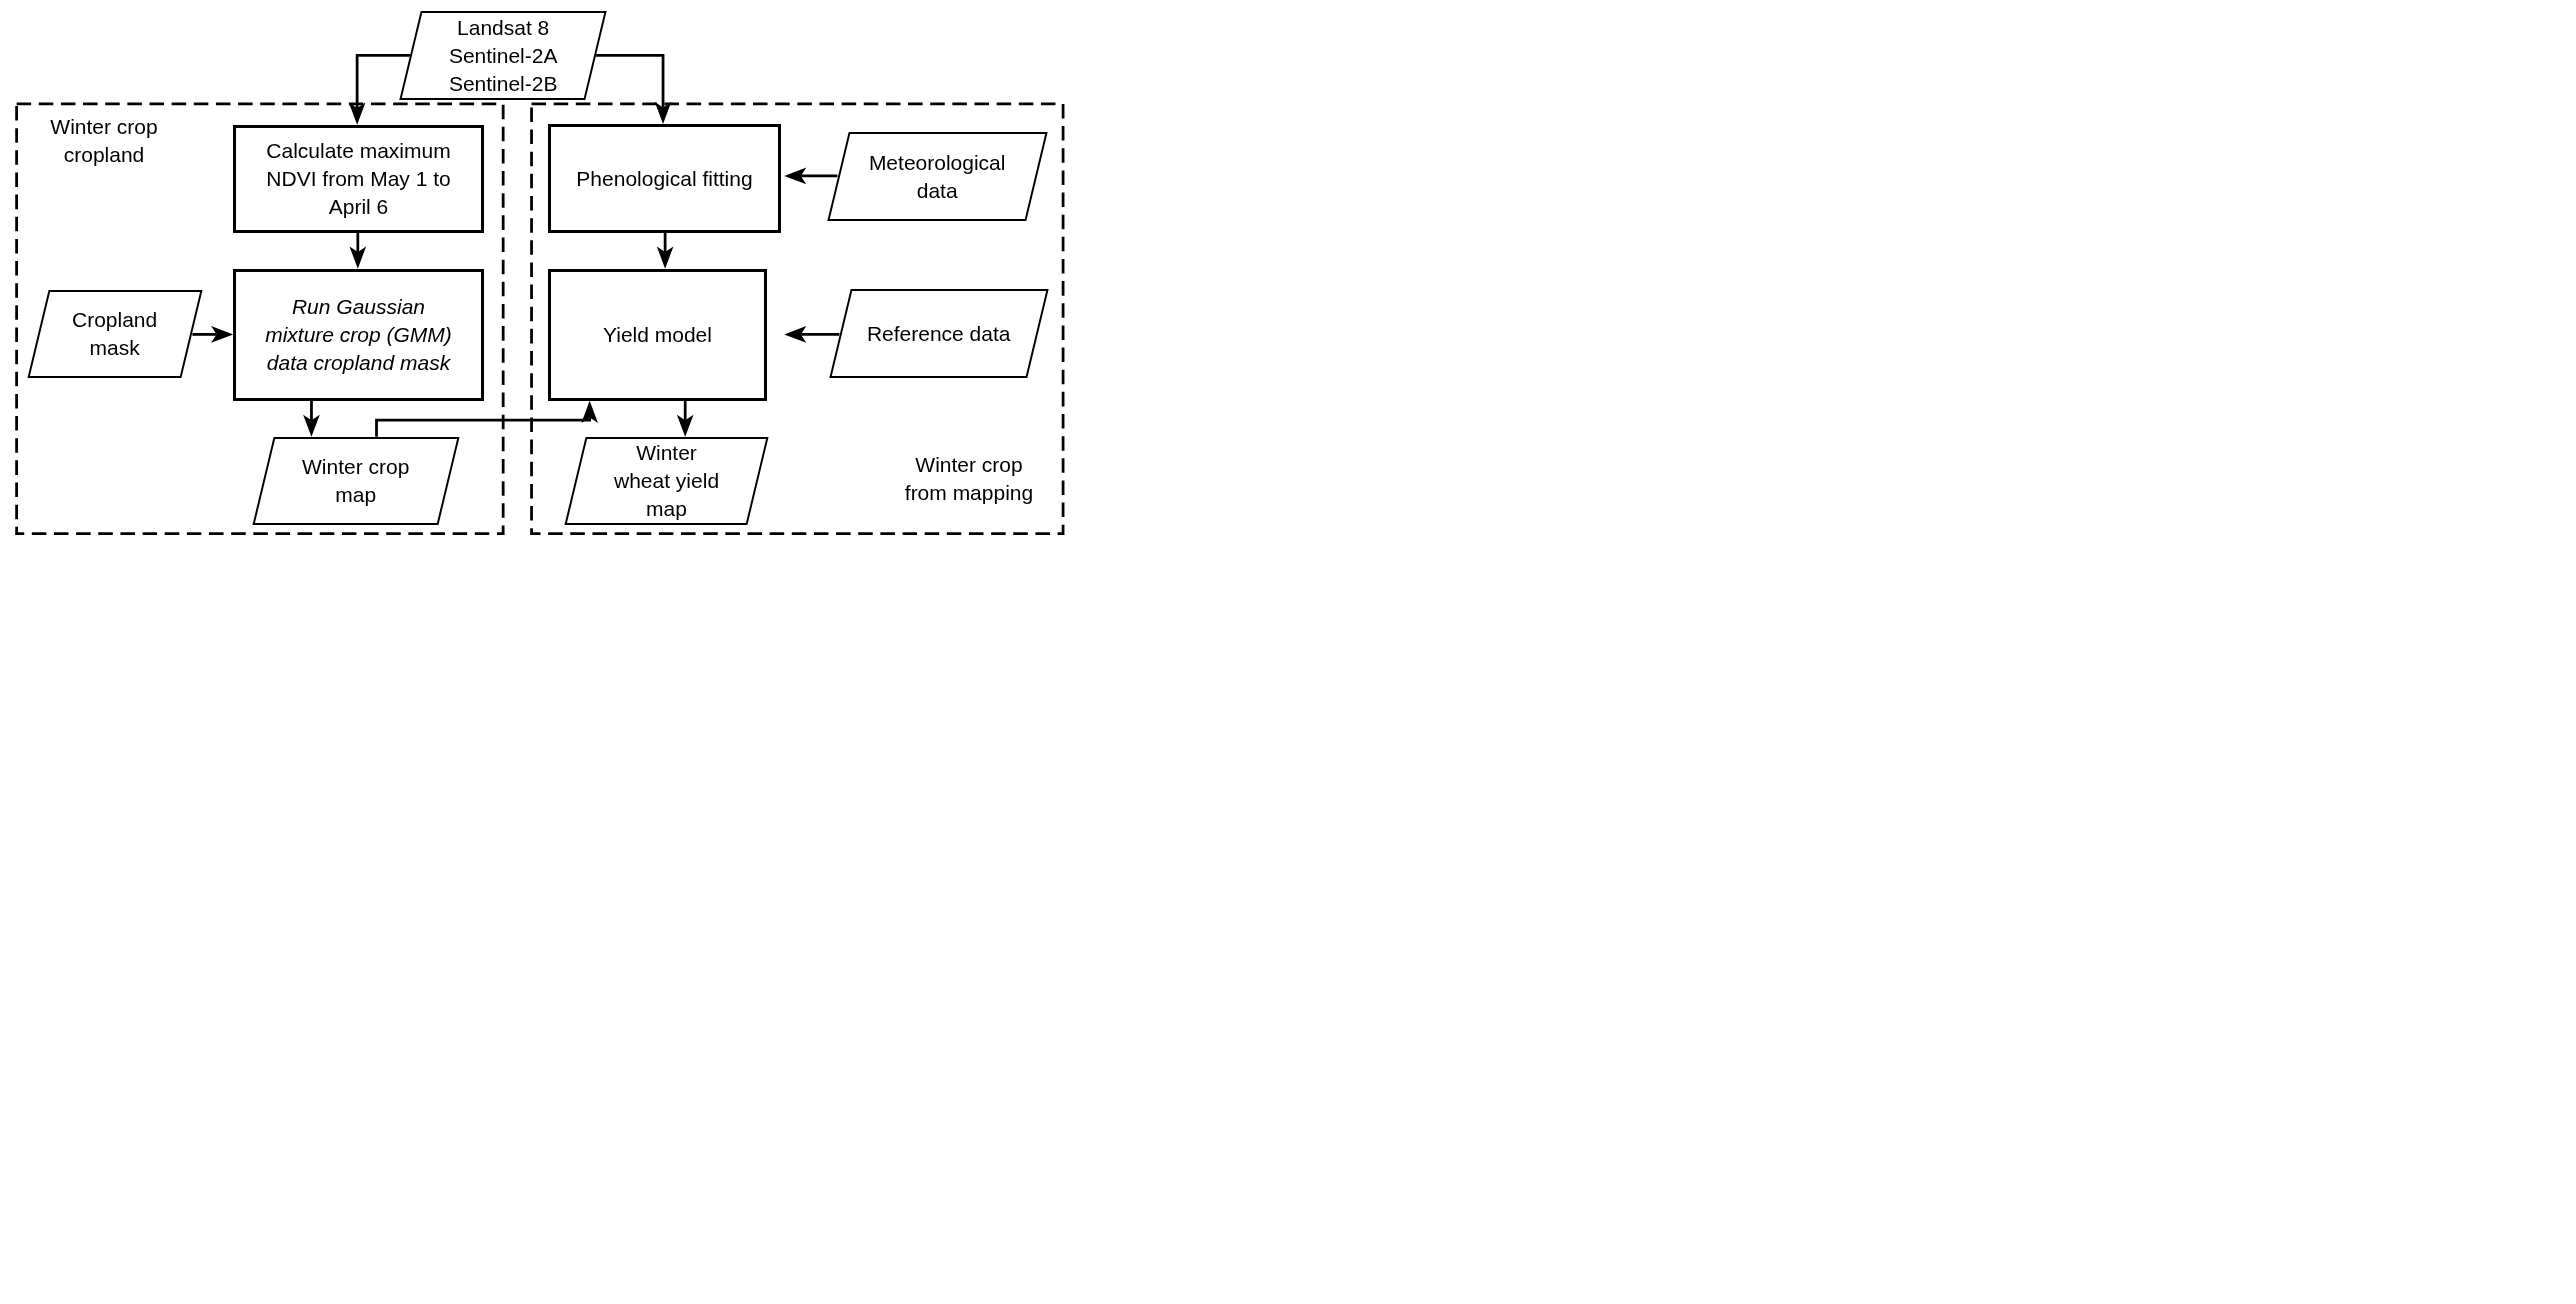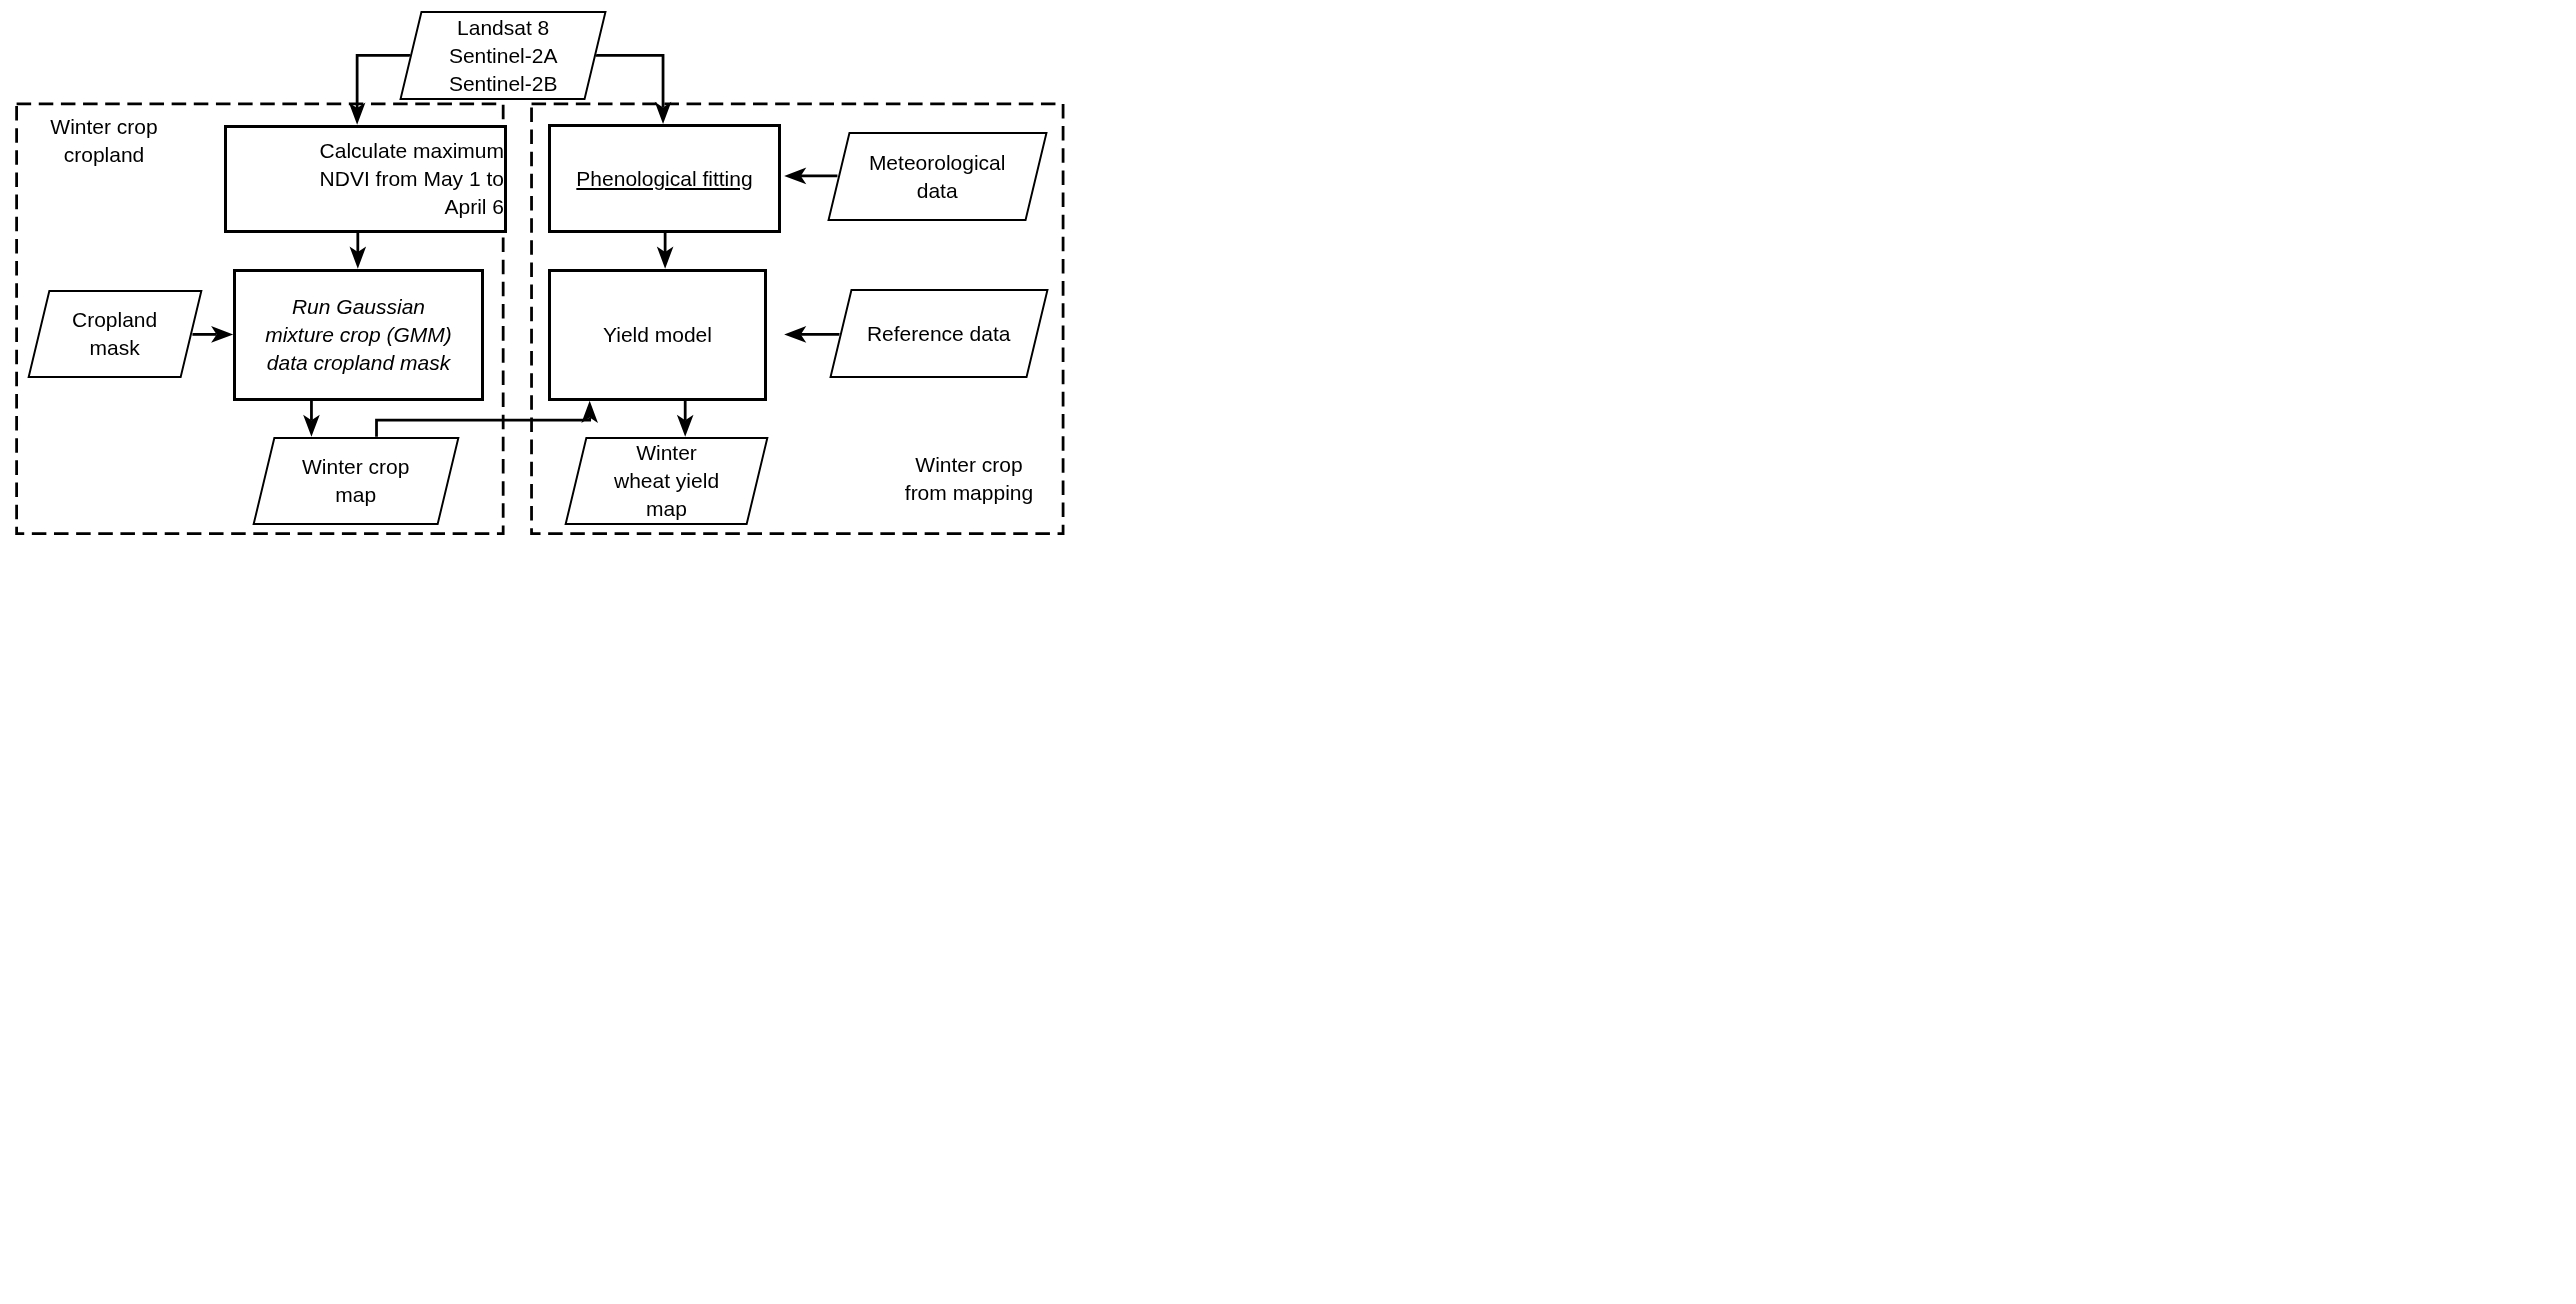--- a/index.html
+++ b/index.html
@@ -119,21 +119,21 @@
   </div>
 
   <div class="node para" style="left:410px; top:11px; width:186px; height:89px; line-height:28px;">
     <div class="unskew">
       <div class="tline">Landsat 8</div>
       <div class="tline">Sentinel-2A</div>
       <div class="tline">Sentinel-2B</div>
     </div>
   </div>
 
-  <div class="node box" style="left:224px; top:125px; width:283px; height:108px;align-items:flex-end;">
+  <div class="node box" style="left:233px; top:125px; width:251px; height:108px;">
     <div class="tline">Calculate maximum</div>
     <div class="tline">NDVI from May 1 to</div>
     <div class="tline">April 6</div>
   </div>
 
   <div class="node box" style="left:233px; top:269px; width:251px; height:132px;font-style:italic;">
     <div class="tline">Run Gaussian</div>
     <div class="tline">mixture crop (GMM)</div>
     <div class="tline">data cropland mask</div>
   </div>
@@ -145,21 +145,21 @@
     </div>
   </div>
 
   <div class="node para" style="left:263px; top:437px; width:186px; height:88px;">
     <div class="unskew">
       <div class="tline">Winter crop</div>
       <div class="tline">map</div>
     </div>
   </div>
 
-  <div class="node box" style="left:548px; top:124px; width:233px; height:109px;text-decoration:underline;">
+  <div class="node box" style="left:548px; top:124px; width:233px; height:109px;">
     <div class="tline">Phenological fitting</div>
   </div>
 
   <div class="node box" style="left:548px; top:269px; width:219px; height:132px;">
     <div class="tline">Yield model</div>
   </div>
 
   <div class="node para" style="left:838px; top:132px; width:199px; height:89px;">
     <div class="unskew">
       <div class="tline">Meteorological</div>

